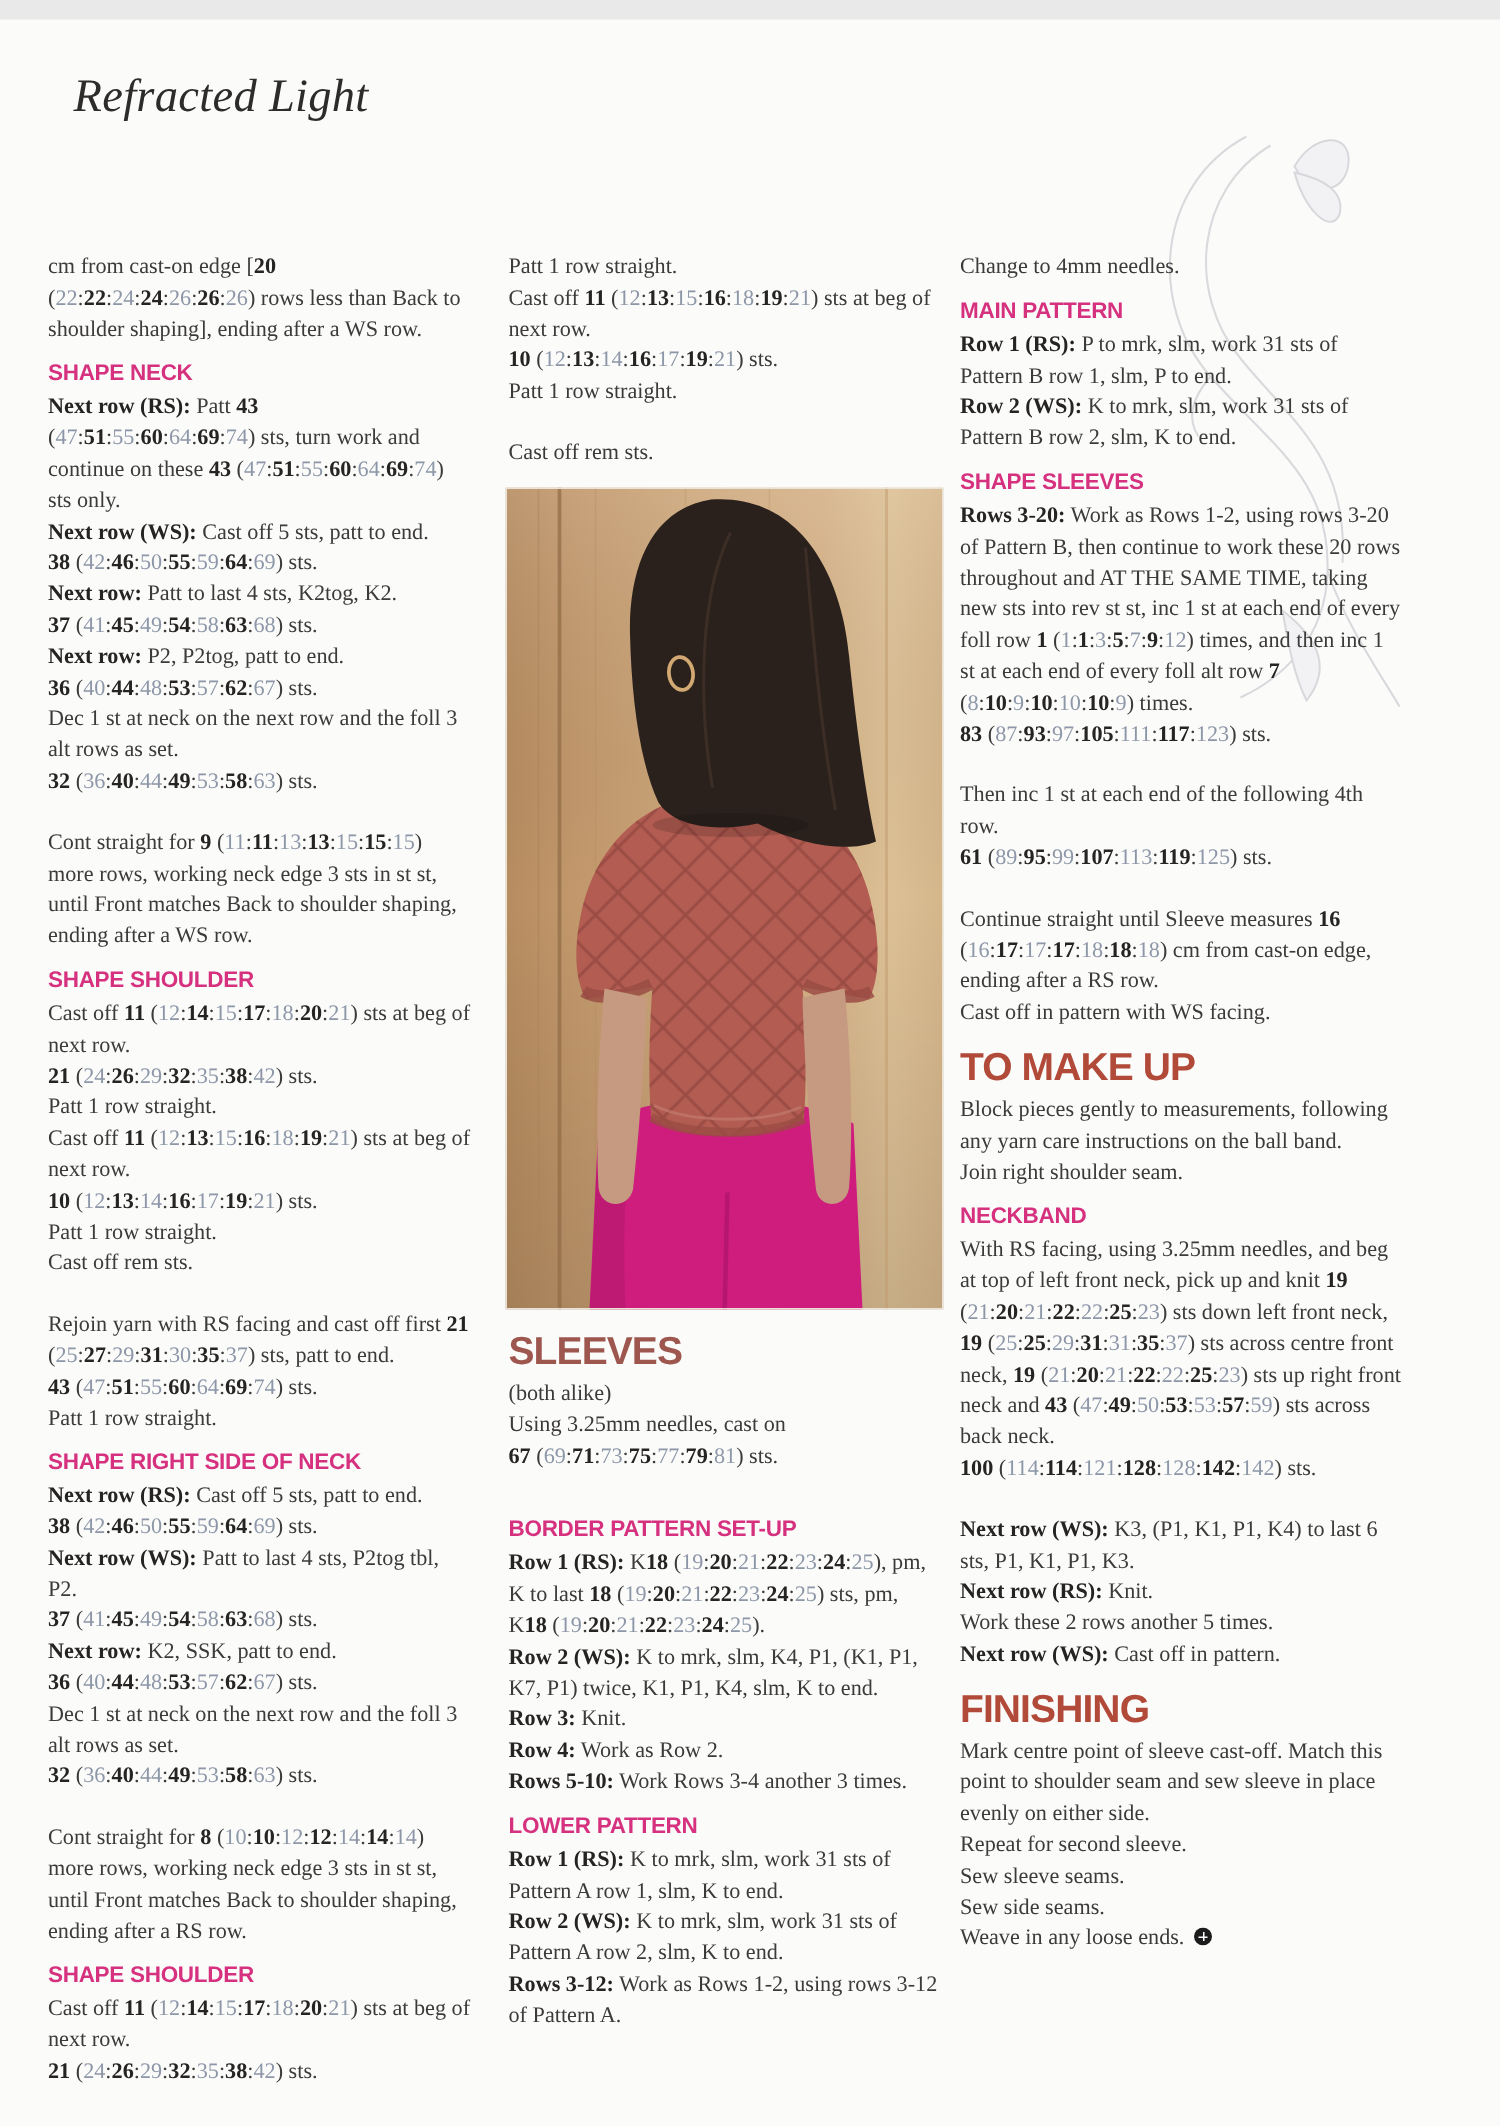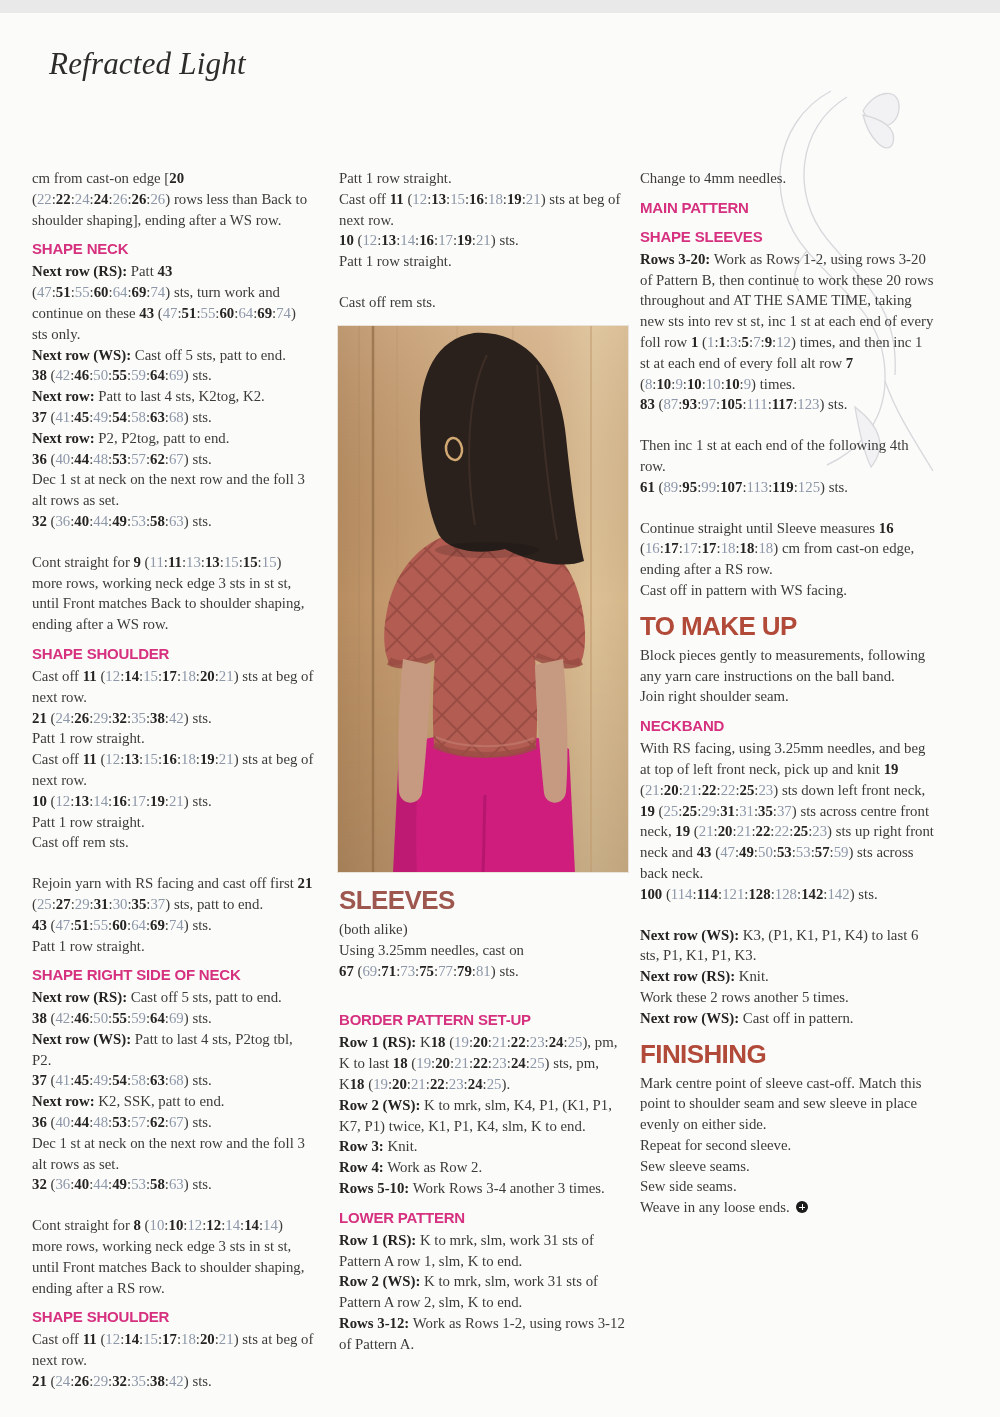--- a/index.html
+++ b/index.html
@@ -214,20 +214,24 @@
         <div class="ln"><b>Row 1 (RS):</b> K to mrk, slm, work 31 sts of Pattern A row 1, slm, K to end.</div>
         <div class="ln"><b>Row 2 (WS):</b> K to mrk, slm, work 31 sts of Pattern A row 2, slm, K to end.</div>
         <div class="ln"><b>Rows 3-12:</b> Work as Rows 1-2, using rows 3-12 of Pattern A.</div>
       </div>
     </div>
   <div class="col col3">
       <div class="blk para">
         <div class="ln">Change to 4mm needles.</div>
       </div>
       <div class="blk h-small">MAIN PATTERN</div>
+      <div class="blk para">
+        <div class="ln"><b>Row 1 (RS):</b> P to mrk, slm, work 31 sts of Pattern B row 1, slm, P to end.</div>
+        <div class="ln"><b>Row 2 (WS):</b> K to mrk, slm, work 31 sts of Pattern B row 2, slm, K to end.</div>
+      </div>
       <div class="blk h-small">SHAPE SLEEVES</div>
       <div class="blk para">
         <div class="ln"><b>Rows 3-20:</b> Work as Rows 1-2, using rows 3-20 of Pattern B, then continue to work these 20 rows throughout and AT THE SAME TIME, taking new sts into rev st st, inc 1 st at each end of every foll row <b>1</b> (<span class="alt">1</span>:<b>1</b>:<span class="alt">3</span>:<b>5</b>:<span class="alt">7</span>:<b>9</b>:<span class="alt">12</span>) times, and then inc 1 st at each end of every foll alt row <b>7</b> (<span class="alt">8</span>:<b>10</b>:<span class="alt">9</span>:<b>10</b>:<span class="alt">10</span>:<b>10</b>:<span class="alt">9</span>) times.</div>
         <div class="ln"><b>83</b> (<span class="alt">87</span>:<b>93</b>:<span class="alt">97</span>:<b>105</b>:<span class="alt">111</span>:<b>117</b>:<span class="alt">123</span>) sts.</div>
       </div>
       <div class="blk gap"></div>
       <div class="blk para">
         <div class="ln">Then inc 1 st at each end of the following 4th row.</div>
         <div class="ln"><b>61</b> (<span class="alt">89</span>:<b>95</b>:<span class="alt">99</span>:<b>107</b>:<span class="alt">113</span>:<b>119</b>:<span class="alt">125</span>) sts.</div>
       </div>

